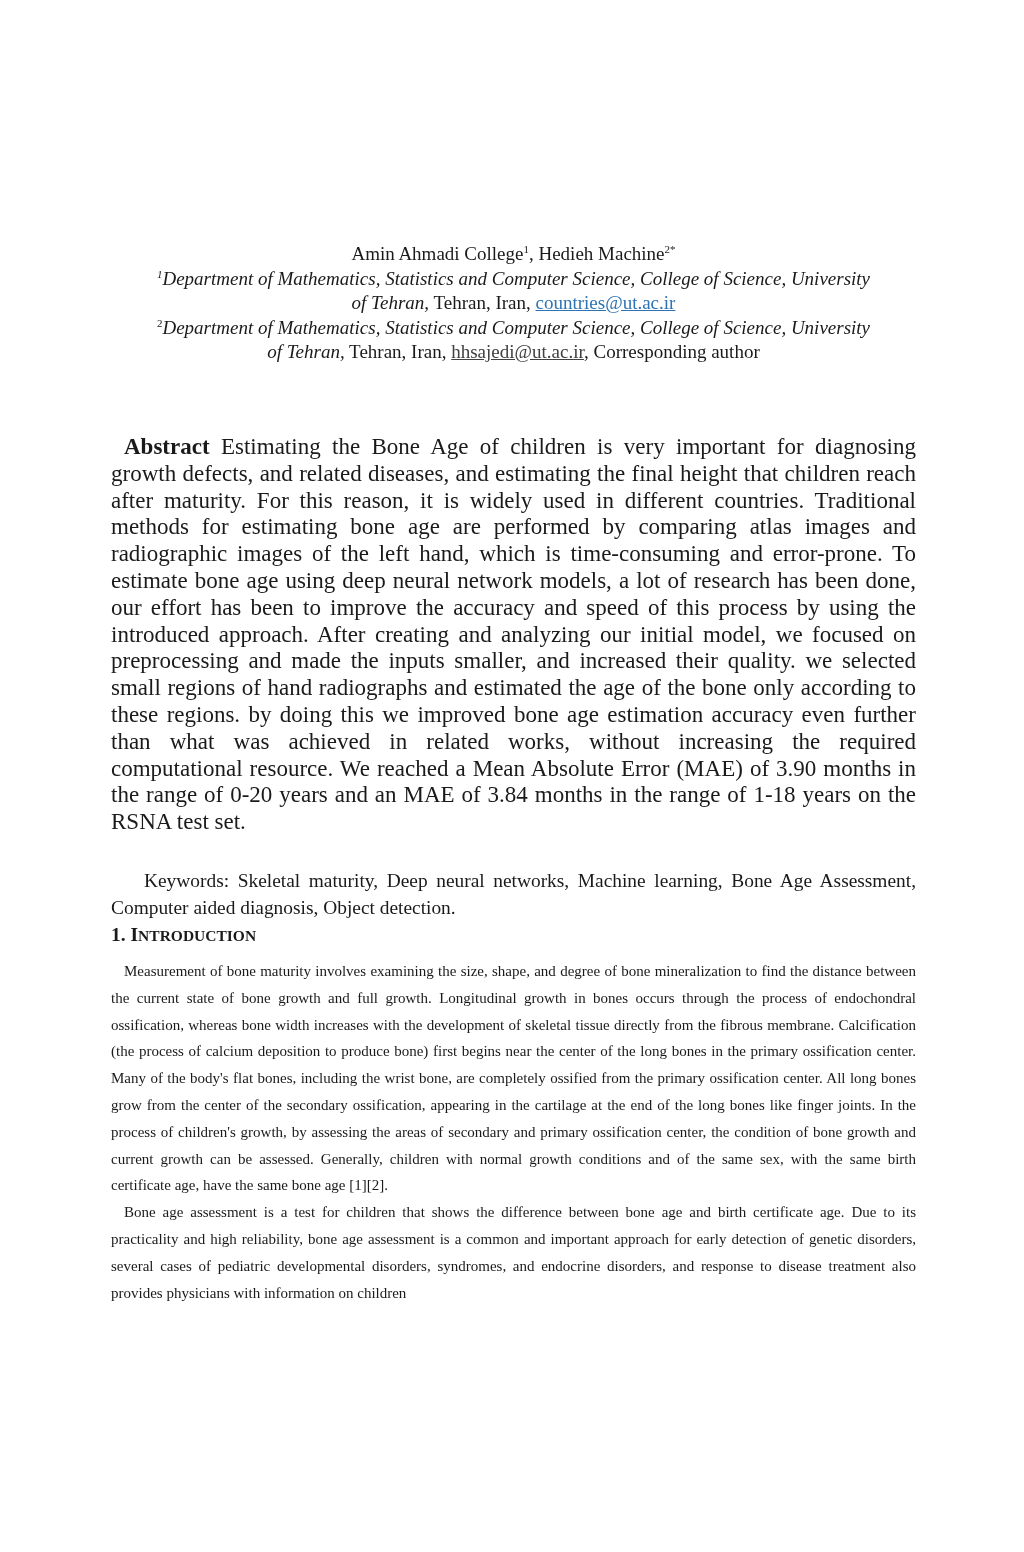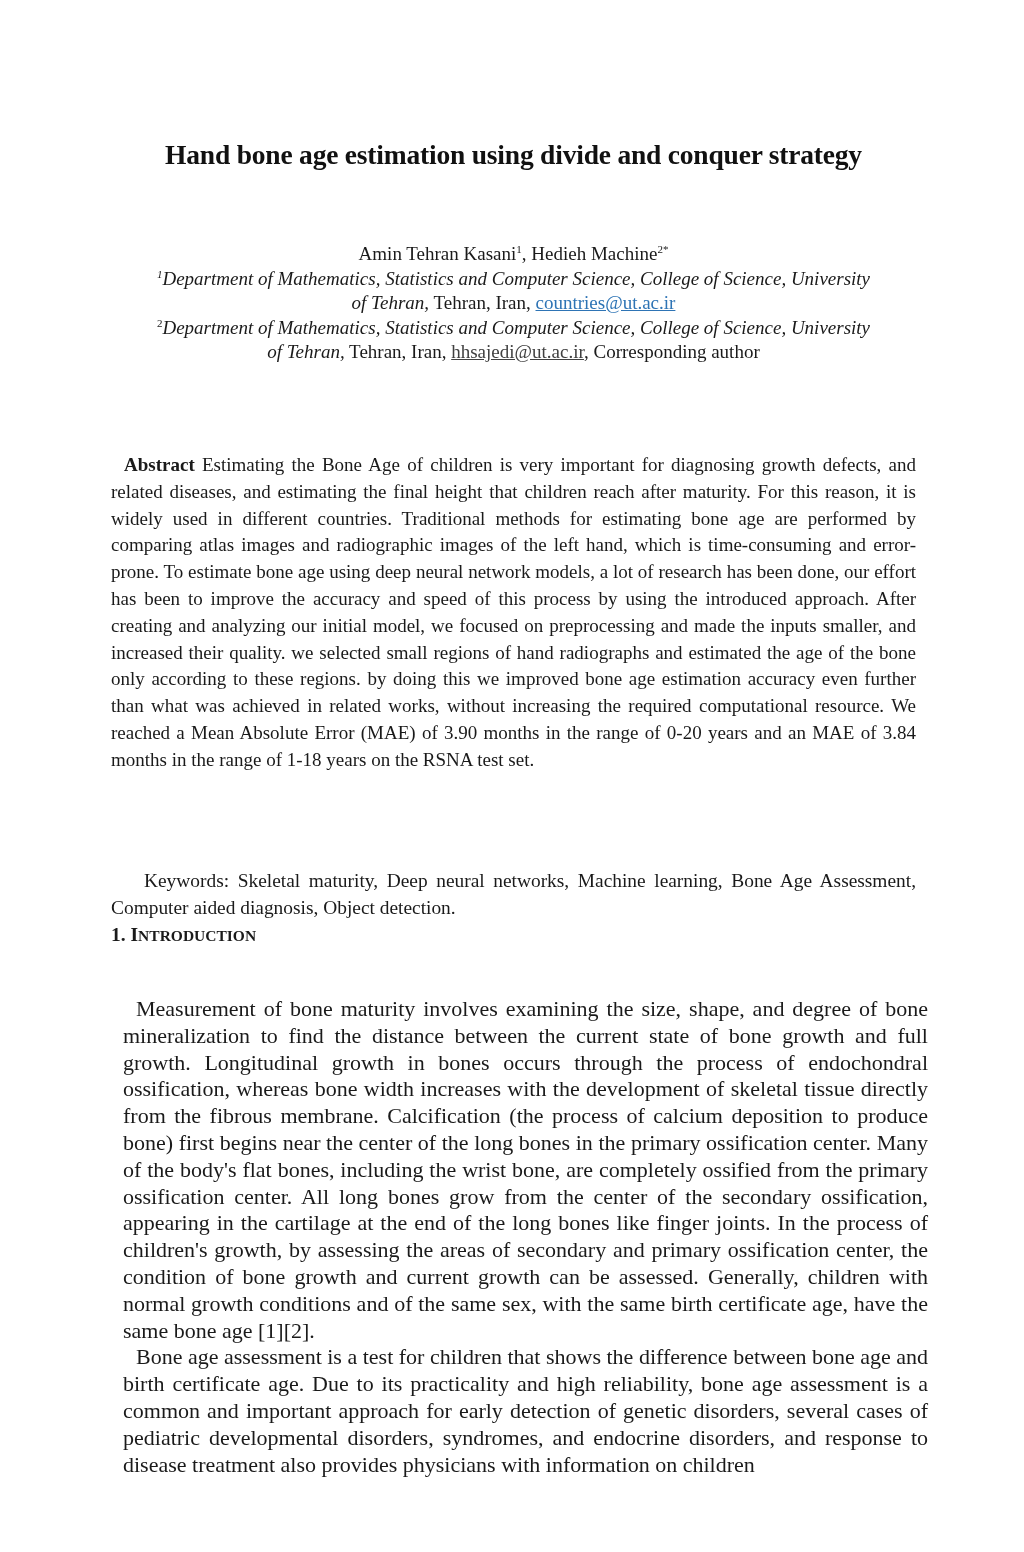--- a/index.html
+++ b/index.html
@@ -45,23 +45,23 @@
   .authors-block .line { display: block; white-space: nowrap; }
   .authors-block sup { font-size: 11px; vertical-align: 7px; line-height: 0; }
   .aff-italic { font-style: italic; }
   .email-link {
     color: #2e74b5;
     text-decoration: underline;
   }
   .abstract {
     position: absolute;
     left: 0;
-    top: 452px;
+    top: 434px;
     width: 805px;
-    font-size: 19px;
+    font-size: 23px;
     line-height: 26.8px;
     text-align: justify;
     text-indent: 13px;
   }
   .abstract .label { font-weight: bold; }
   .keywords {
     position: absolute;
     left: 0;
     top: 836px;
     width: 805px;
@@ -77,44 +77,42 @@
     top: 918px;
     width: 805px;
     font-weight: bold;
     font-size: 19.5px;
     line-height: 34px;
   }
   .section-heading .sc { font-size: 15.5px; }
   .intro {
     position: absolute;
     left: 0;
-    top: 996px;
+    top: 958px;
     width: 805px;
-    font-size: 22px;
+    font-size: 15px;
     line-height: 26.8px;
     text-align: justify;
-    margin-left: 12px;
   }
   .intro p {
     margin: 0;
     text-indent: 13px;
   }
 </style>
 </head>
 <body>
 
 <div class="page">
 
   <h1 class="title" style="margin:0;">
-    <span style="display:block;">Hand bone age estimation using divide and conquer strategy</span>
   </h1>
 
   <div class="authors-block">
     <span class="line">
-      <span>Amin Tehran Kasani</span><sup>1</sup><span>, </span><span>Hedieh Machine</span><sup>2*</sup>
+      <span>Amin Ahmadi College</span><sup>1</sup><span>, </span><span>Hedieh Machine</span><sup>2*</sup>
     </span>
 
     <span class="line">
       <sup class="aff-italic">1</sup><span class="aff-italic">Department of Mathematics, Statistics and Computer Science, College of Science, University</span>
     </span>
     <span class="line">
       <span class="aff-italic">of Tehran,</span><span> Tehran, Iran, </span><a class="email-link" style="color: rgb(46, 116, 181);">countries@ut.ac.ir</a><span></span>
     </span>
 
     <span class="line">

